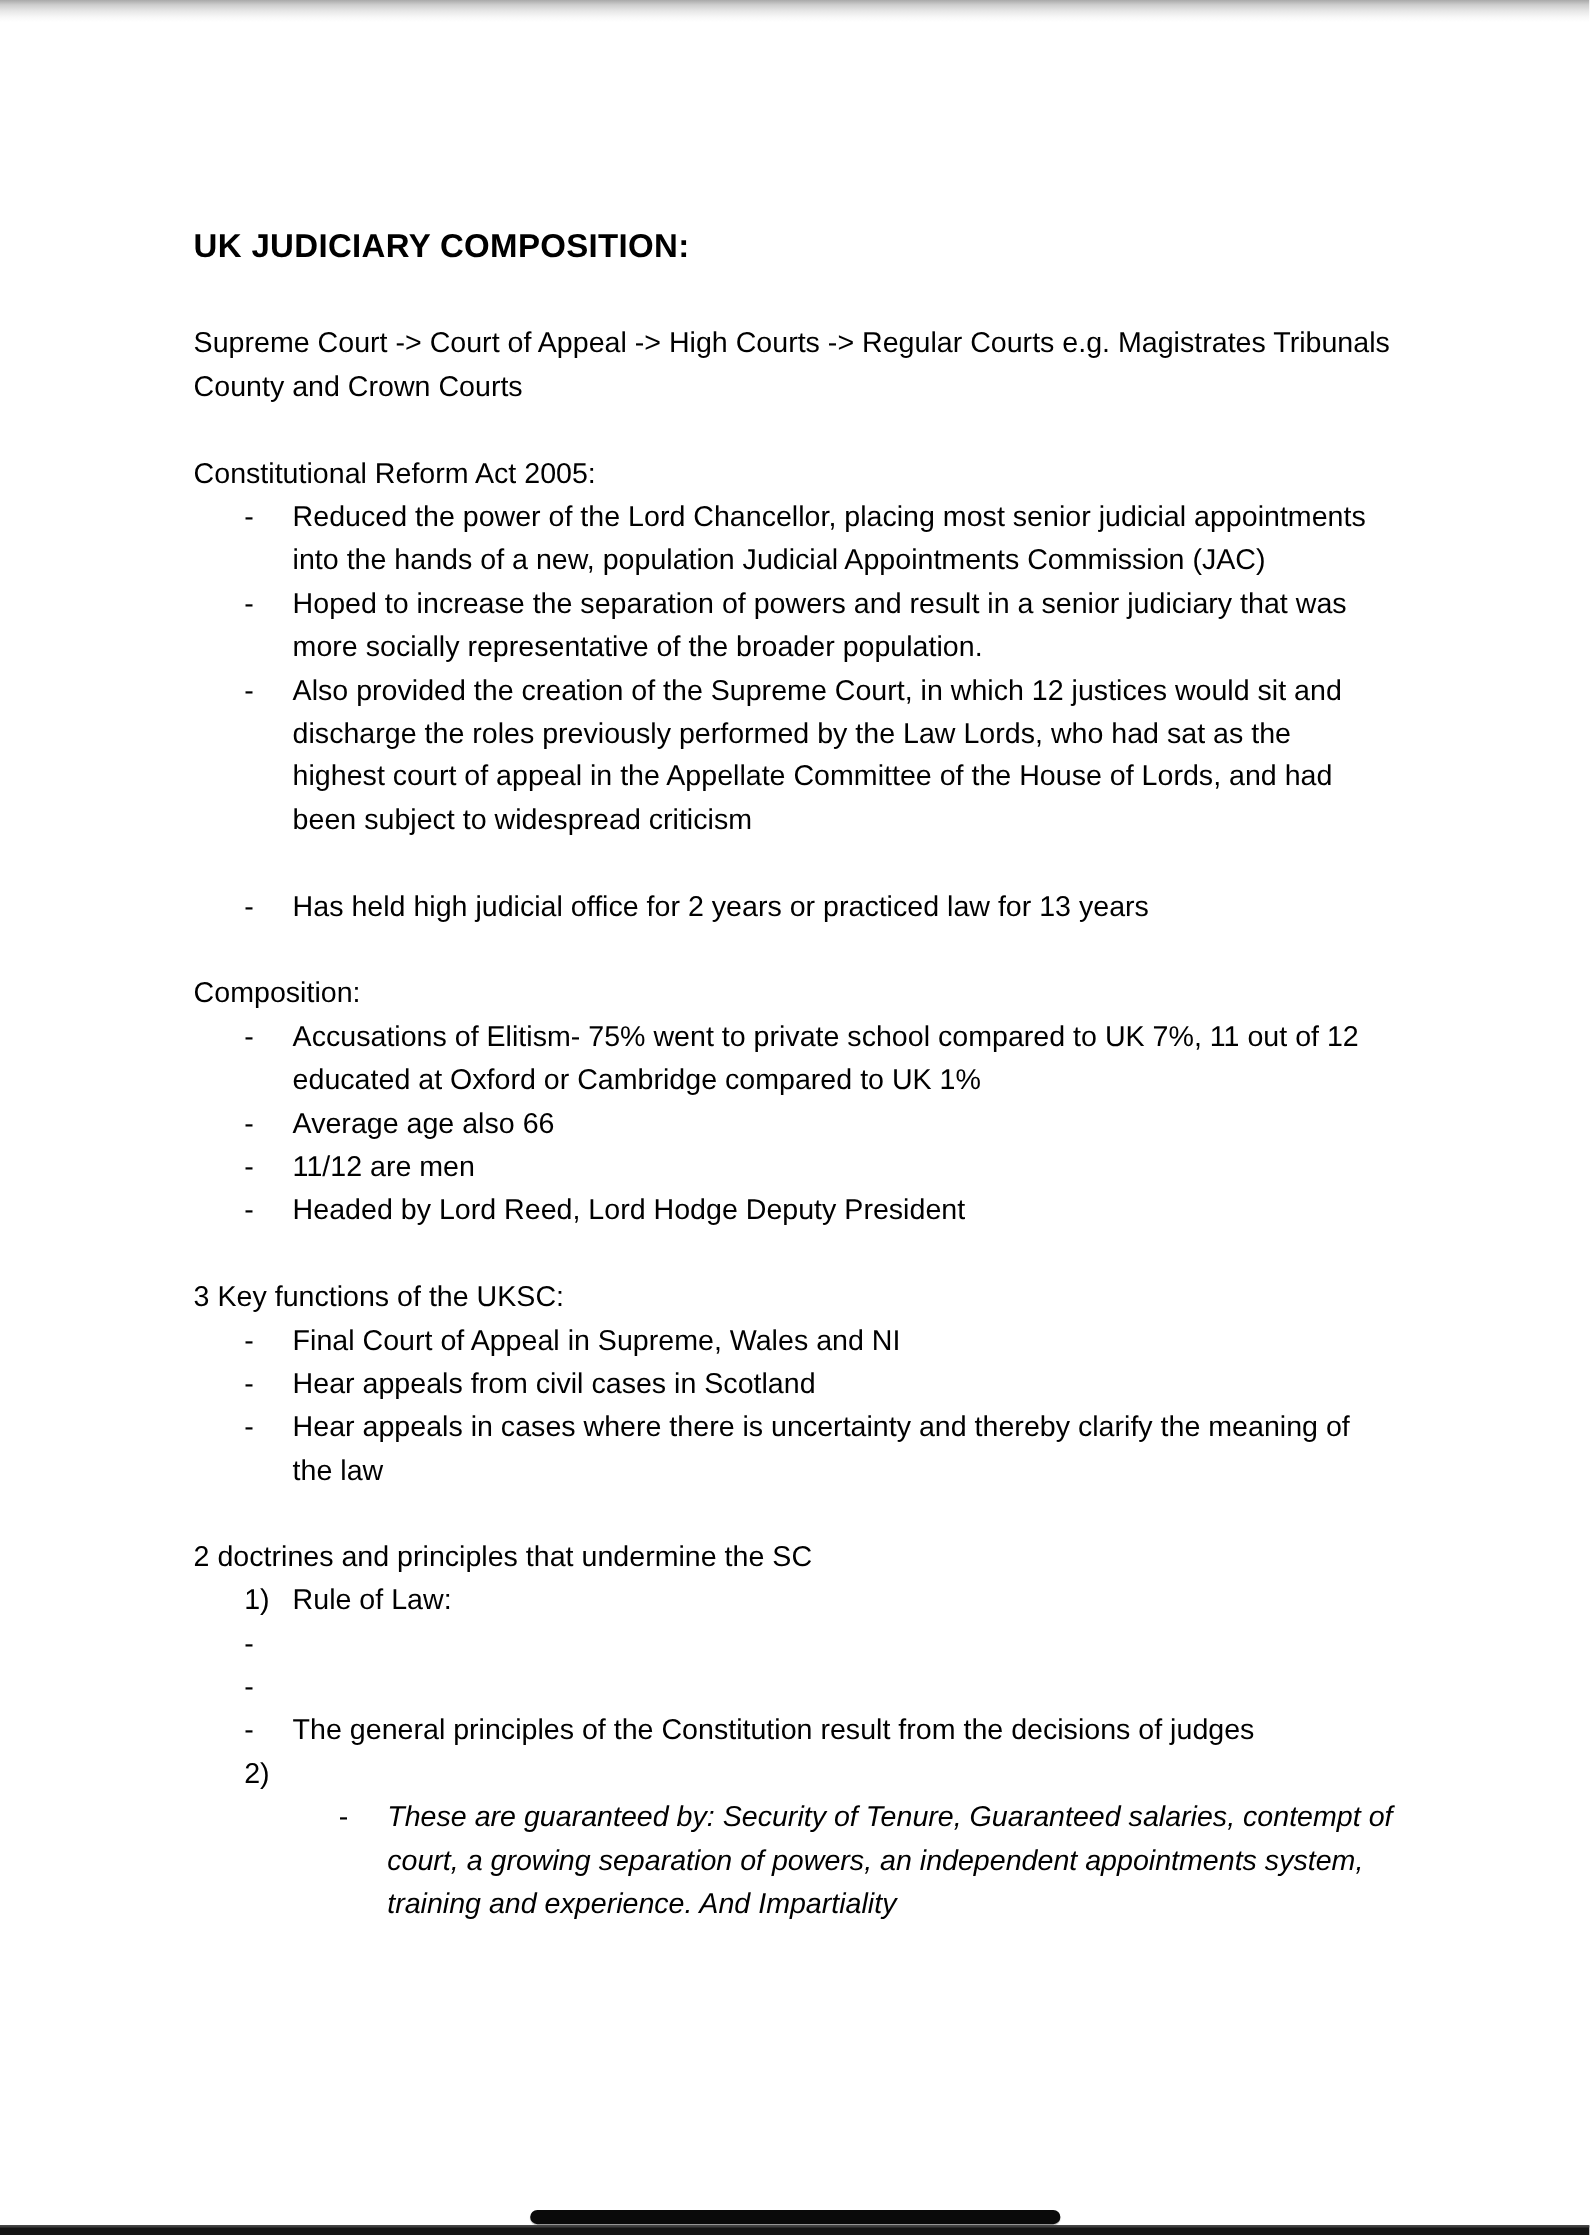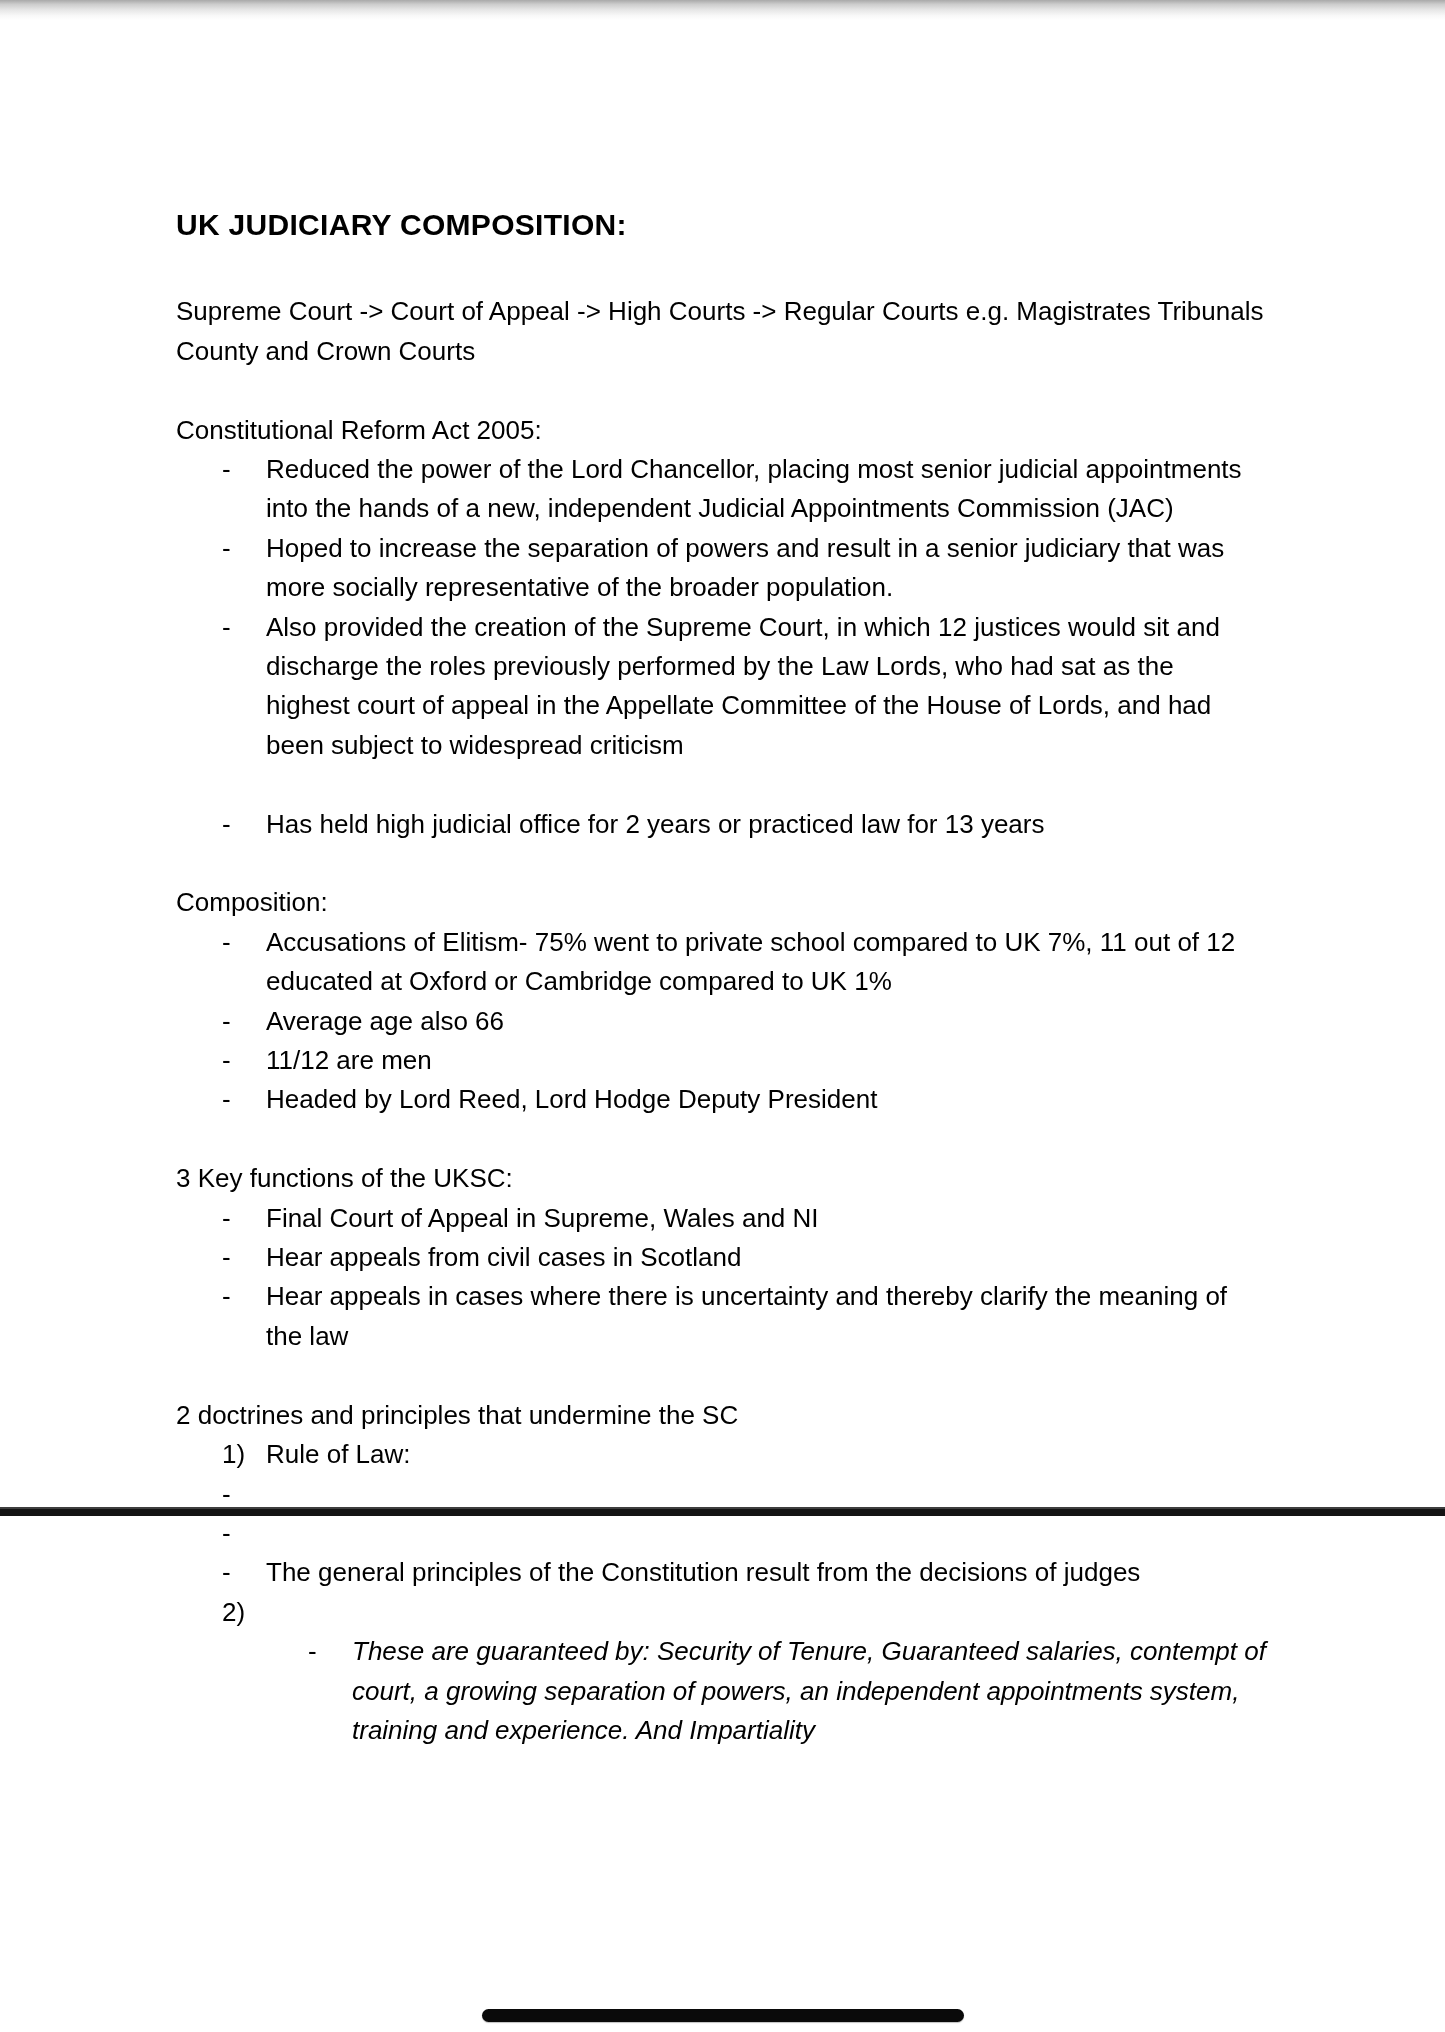--- a/index.html
+++ b/index.html
@@ -8,21 +8,21 @@
     width: 1445px;
     height: 2032px;
     background: #ffffff;
     overflow: hidden;
     font-family: "Liberation Sans", "DejaVu Sans", sans-serif;
     color: #000000;
   }
   .screen {
     position: relative;
     width: 1445px;
-    height: 1516px;
+    height: 2032px;
     background: #ffffff;
   }
   
   .top-shade {
     position: absolute;
     top: 0; left: 0; right: 0;
     height: 20px;
     background: linear-gradient(180deg,
       #a9a9a9 0%,
       #cdcdcd 22%,
@@ -83,21 +83,21 @@
   <div class="top-shade"></div>
 
   <div class="doc" id="doc">
       <div class="heading">UK JUDICIARY COMPOSITION:</div>
       <div class="blank"></div>
       <div class="para">Supreme Court -&gt; Court of Appeal -&gt; High Courts -&gt; Regular Courts e.g. Magistrates Tribunals County and Crown Courts</div>
       <div class="blank"></div>
       <div class="para">Constitutional Reform Act 2005:</div>
       <div class="bullet level1">
         <span class="marker">-</span>
-        <span class="text">Reduced the power of the Lord Chancellor, placing most senior judicial appointments into the hands of a new, independent Judicial Appointments Commission (JAC)</span>
+        <span class="text">Reduced the power of the Lord Chancellor, placing most senior judicial appointments into the hands of a new, population Judicial Appointments Commission (JAC)</span>
       </div>
       <div class="bullet level1">
         <span class="marker">-</span>
         <span class="text">Hoped to increase the separation of powers and result in a senior judiciary that was more socially representative of the broader population.</span>
       </div>
       <div class="bullet level1">
         <span class="marker">-</span>
         <span class="text">Also provided the creation of the Supreme Court, in which 12 justices would sit and discharge the roles previously performed by the Law Lords, who had sat as the highest court of appeal in the Appellate Committee of the House of Lords, and had been subject to widespread criticism</span>
       </div>
       <div class="blank"></div>

